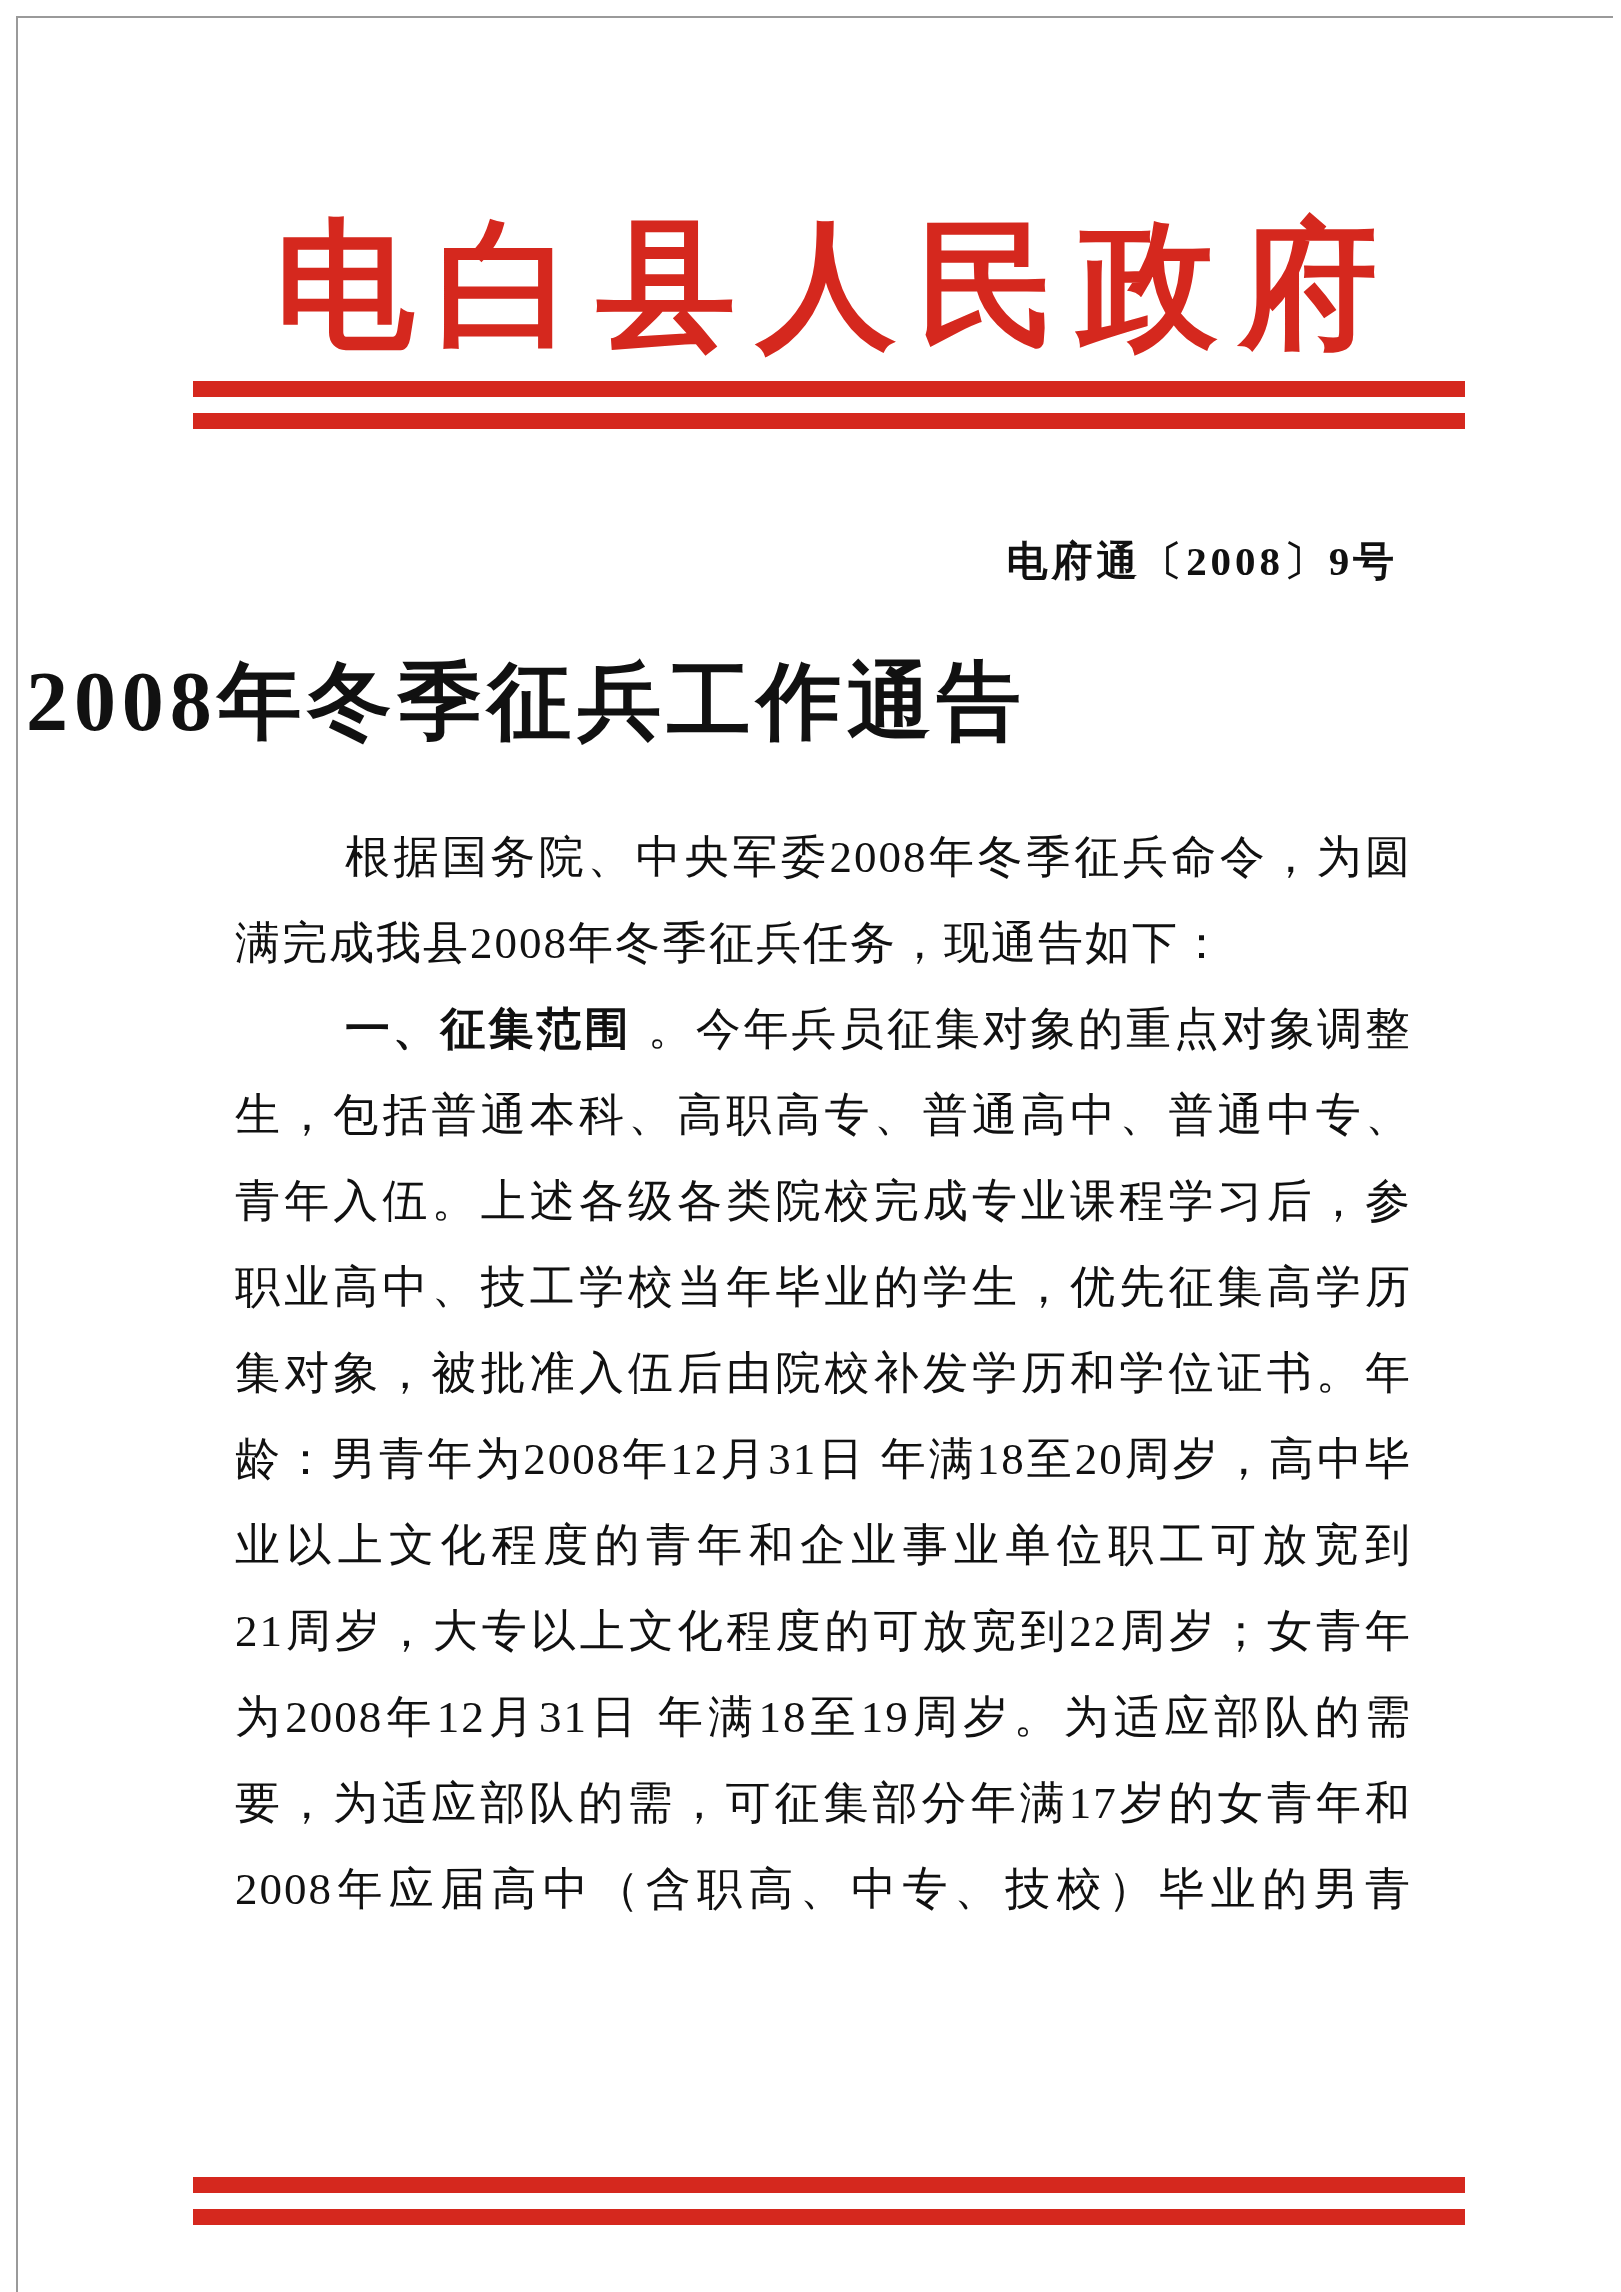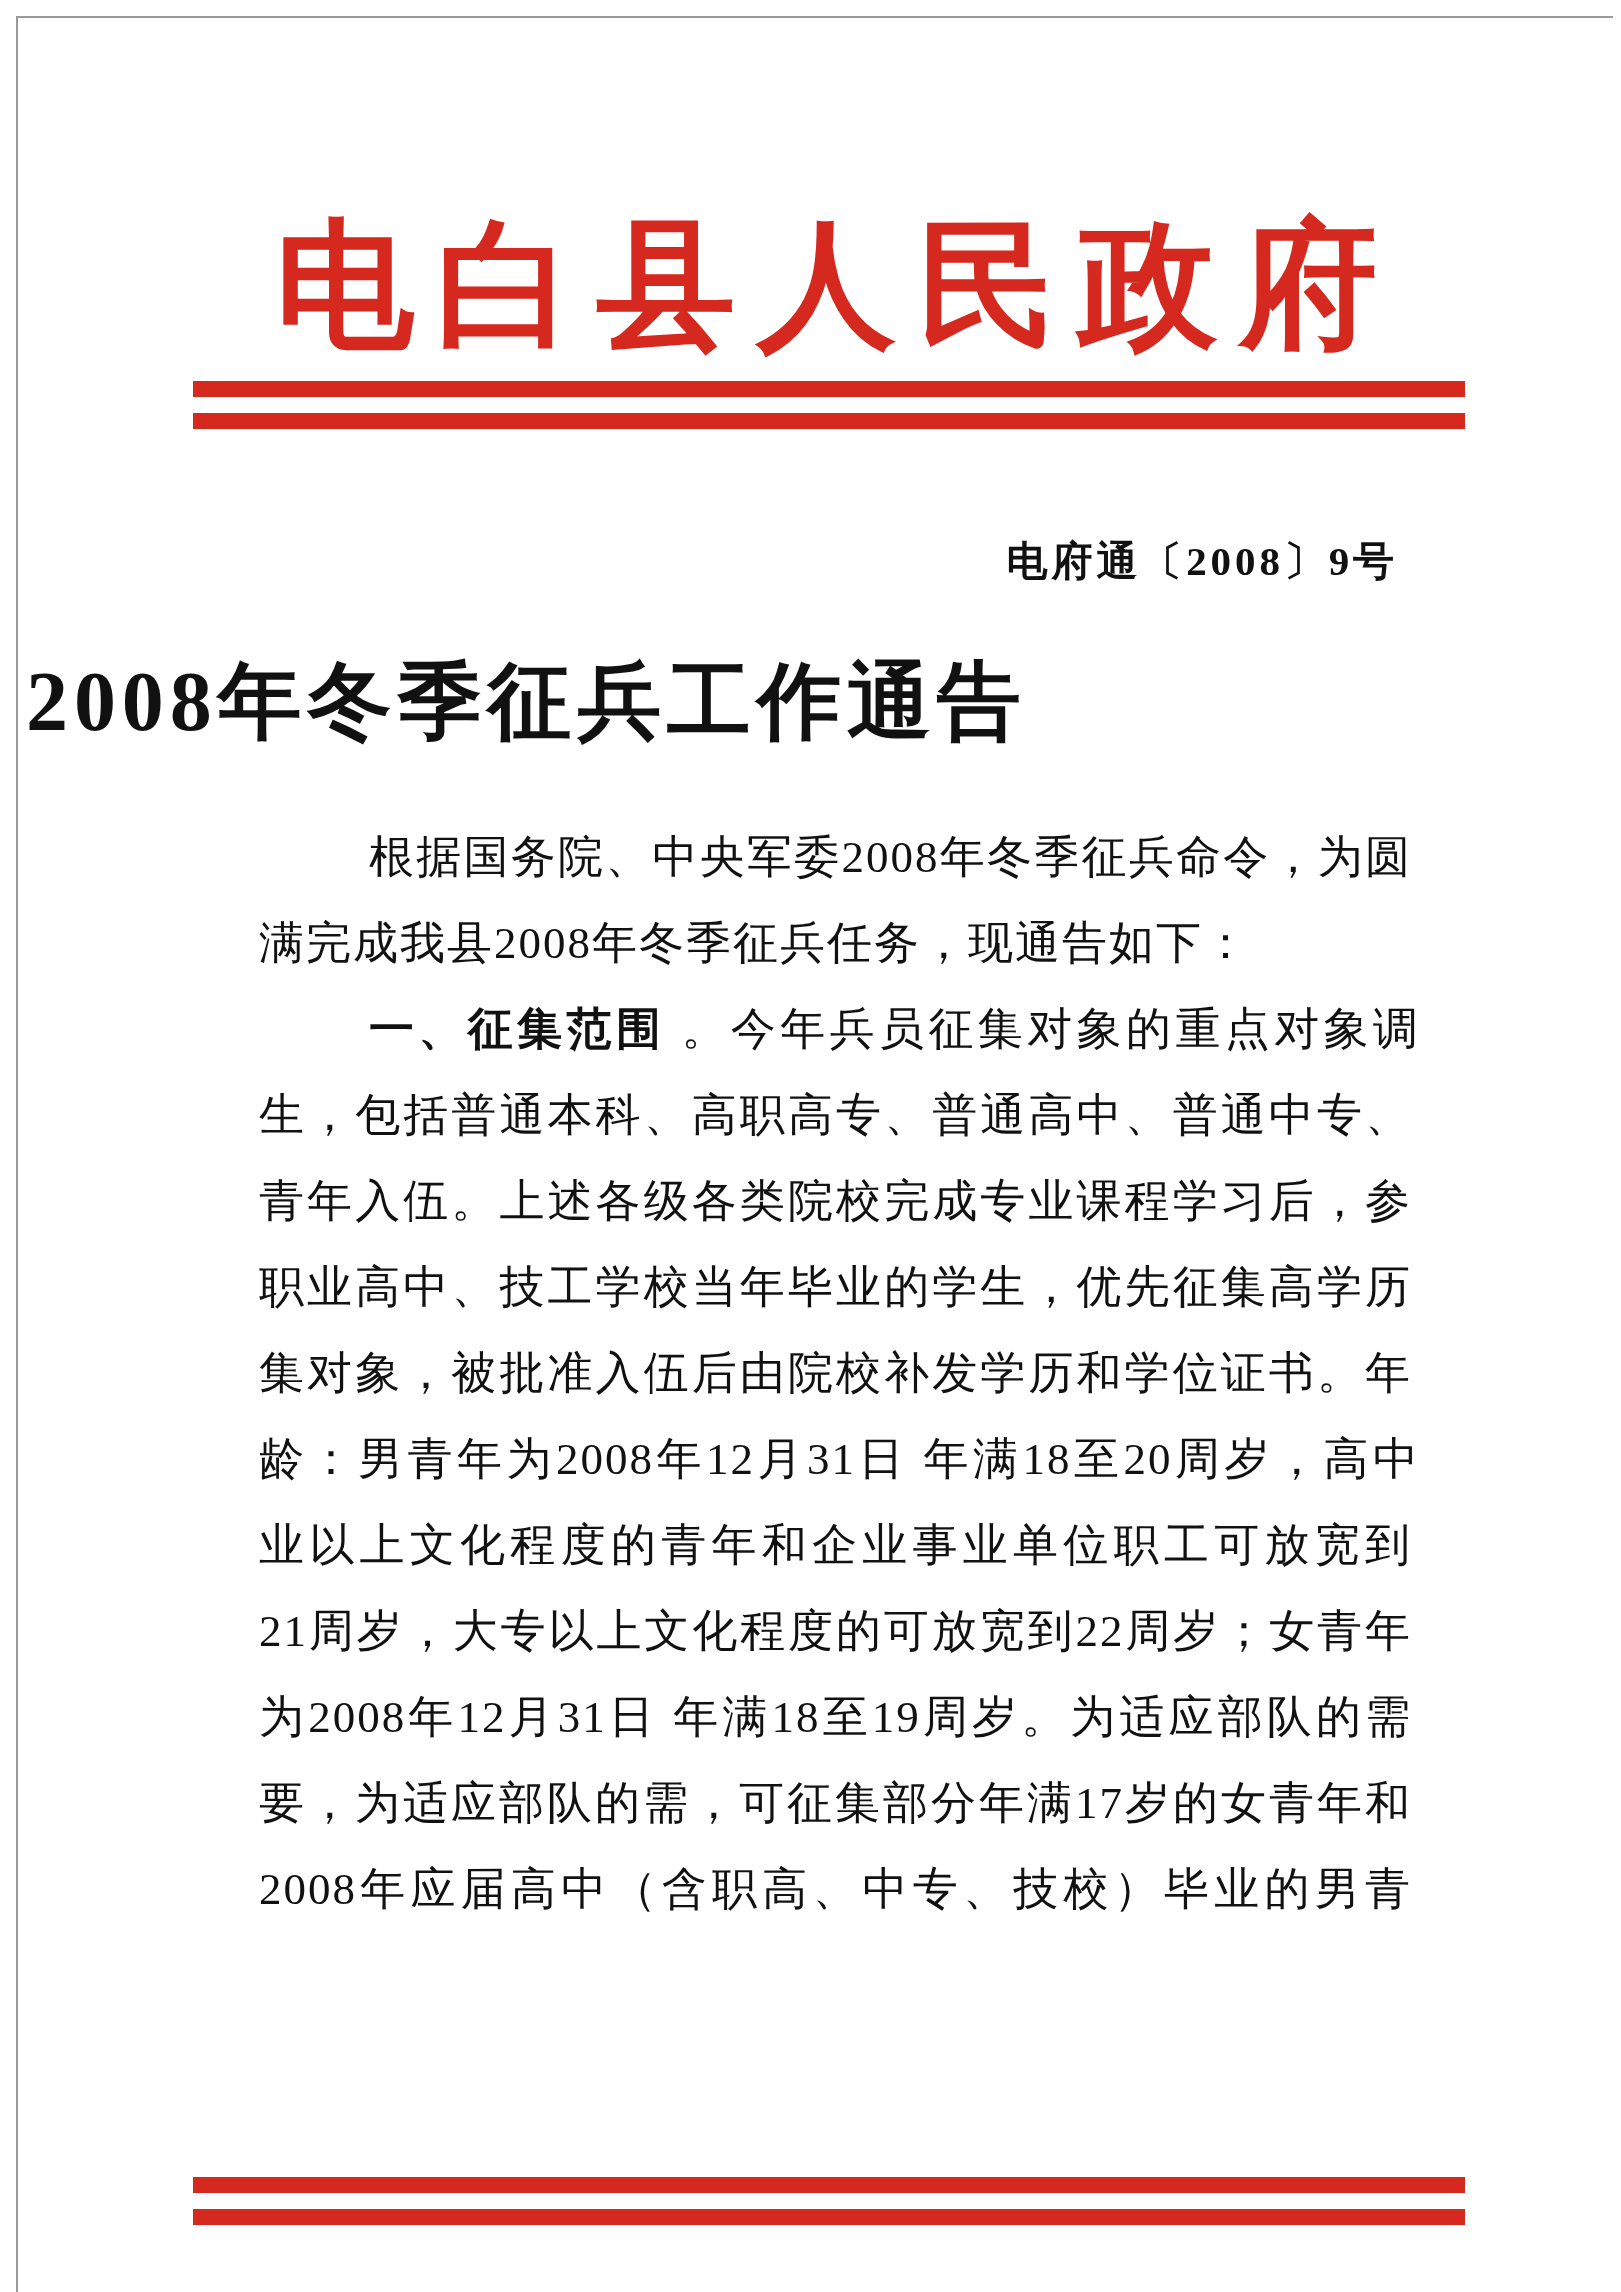--- a/index.html
+++ b/index.html
@@ -69,21 +69,20 @@
     width: 1225px;
     font-size: 45px;
     letter-spacing: 2px;
   }
   .line {
     height: 86px;
     line-height: 86px;
     text-align: justify;
     text-align-last: justify;
     overflow: hidden;
-    margin-left: 24px;
   }
   .line.indent { text-indent: 110px; }
   .line.no-fill { text-align-last: left; }
   .seg-bold {
     font-weight: bold;
     font-family: "Liberation Sans", "DejaVu Sans", sans-serif;
   }
 </style>
 </head>
 <body>

